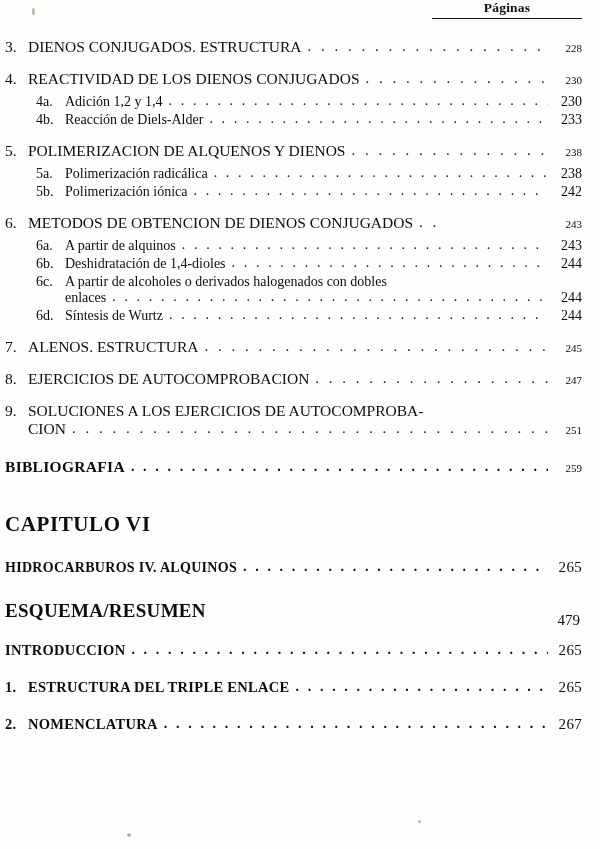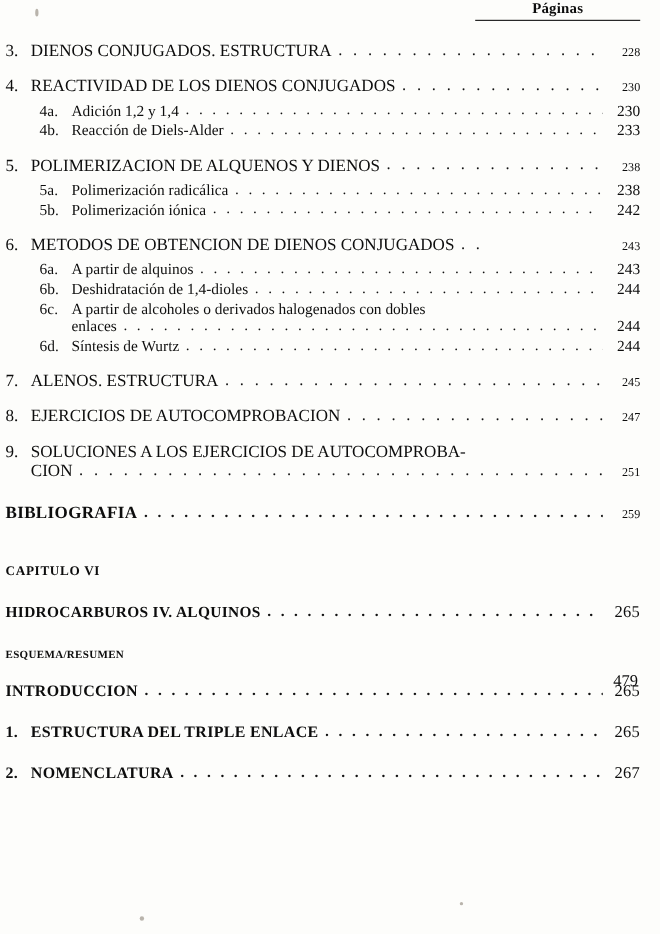--- a/index.html
+++ b/index.html
@@ -157,39 +157,39 @@
     font-size: 15.5px;
     font-weight: bold;
   }
   .biblio .title { white-space: nowrap; letter-spacing: 0.3px; }
   .biblio .pg { font-weight: normal; }
 
   
   .chapter {
     padding-left: 5px;
     margin-top: 36px;
-    font-size: 12px;
+    font-size: 21px;
     font-weight: bold;
     letter-spacing: 0.6px;
   }
   .chap-title {
     padding-left: 5px;
     padding-right: 18px;
     margin-top: 22px;
     font-size: 14px;
     font-weight: bold;
     letter-spacing: 0.3px;
   }
   .chap-title .title { white-space: nowrap; }
   .chap-title .pg { font-weight: normal; font-size: 15px; }
 
   .esquema {
     padding-left: 5px;
     margin-top: 24px;
-    font-size: 10px;
+    font-size: 19px;
     font-weight: bold;
     letter-spacing: 0.3px;
   }
 
   .bold-row {
     padding-left: 5px;
     padding-right: 18px;
     margin-top: 20px;
     font-size: 14.5px;
     font-weight: bold;

